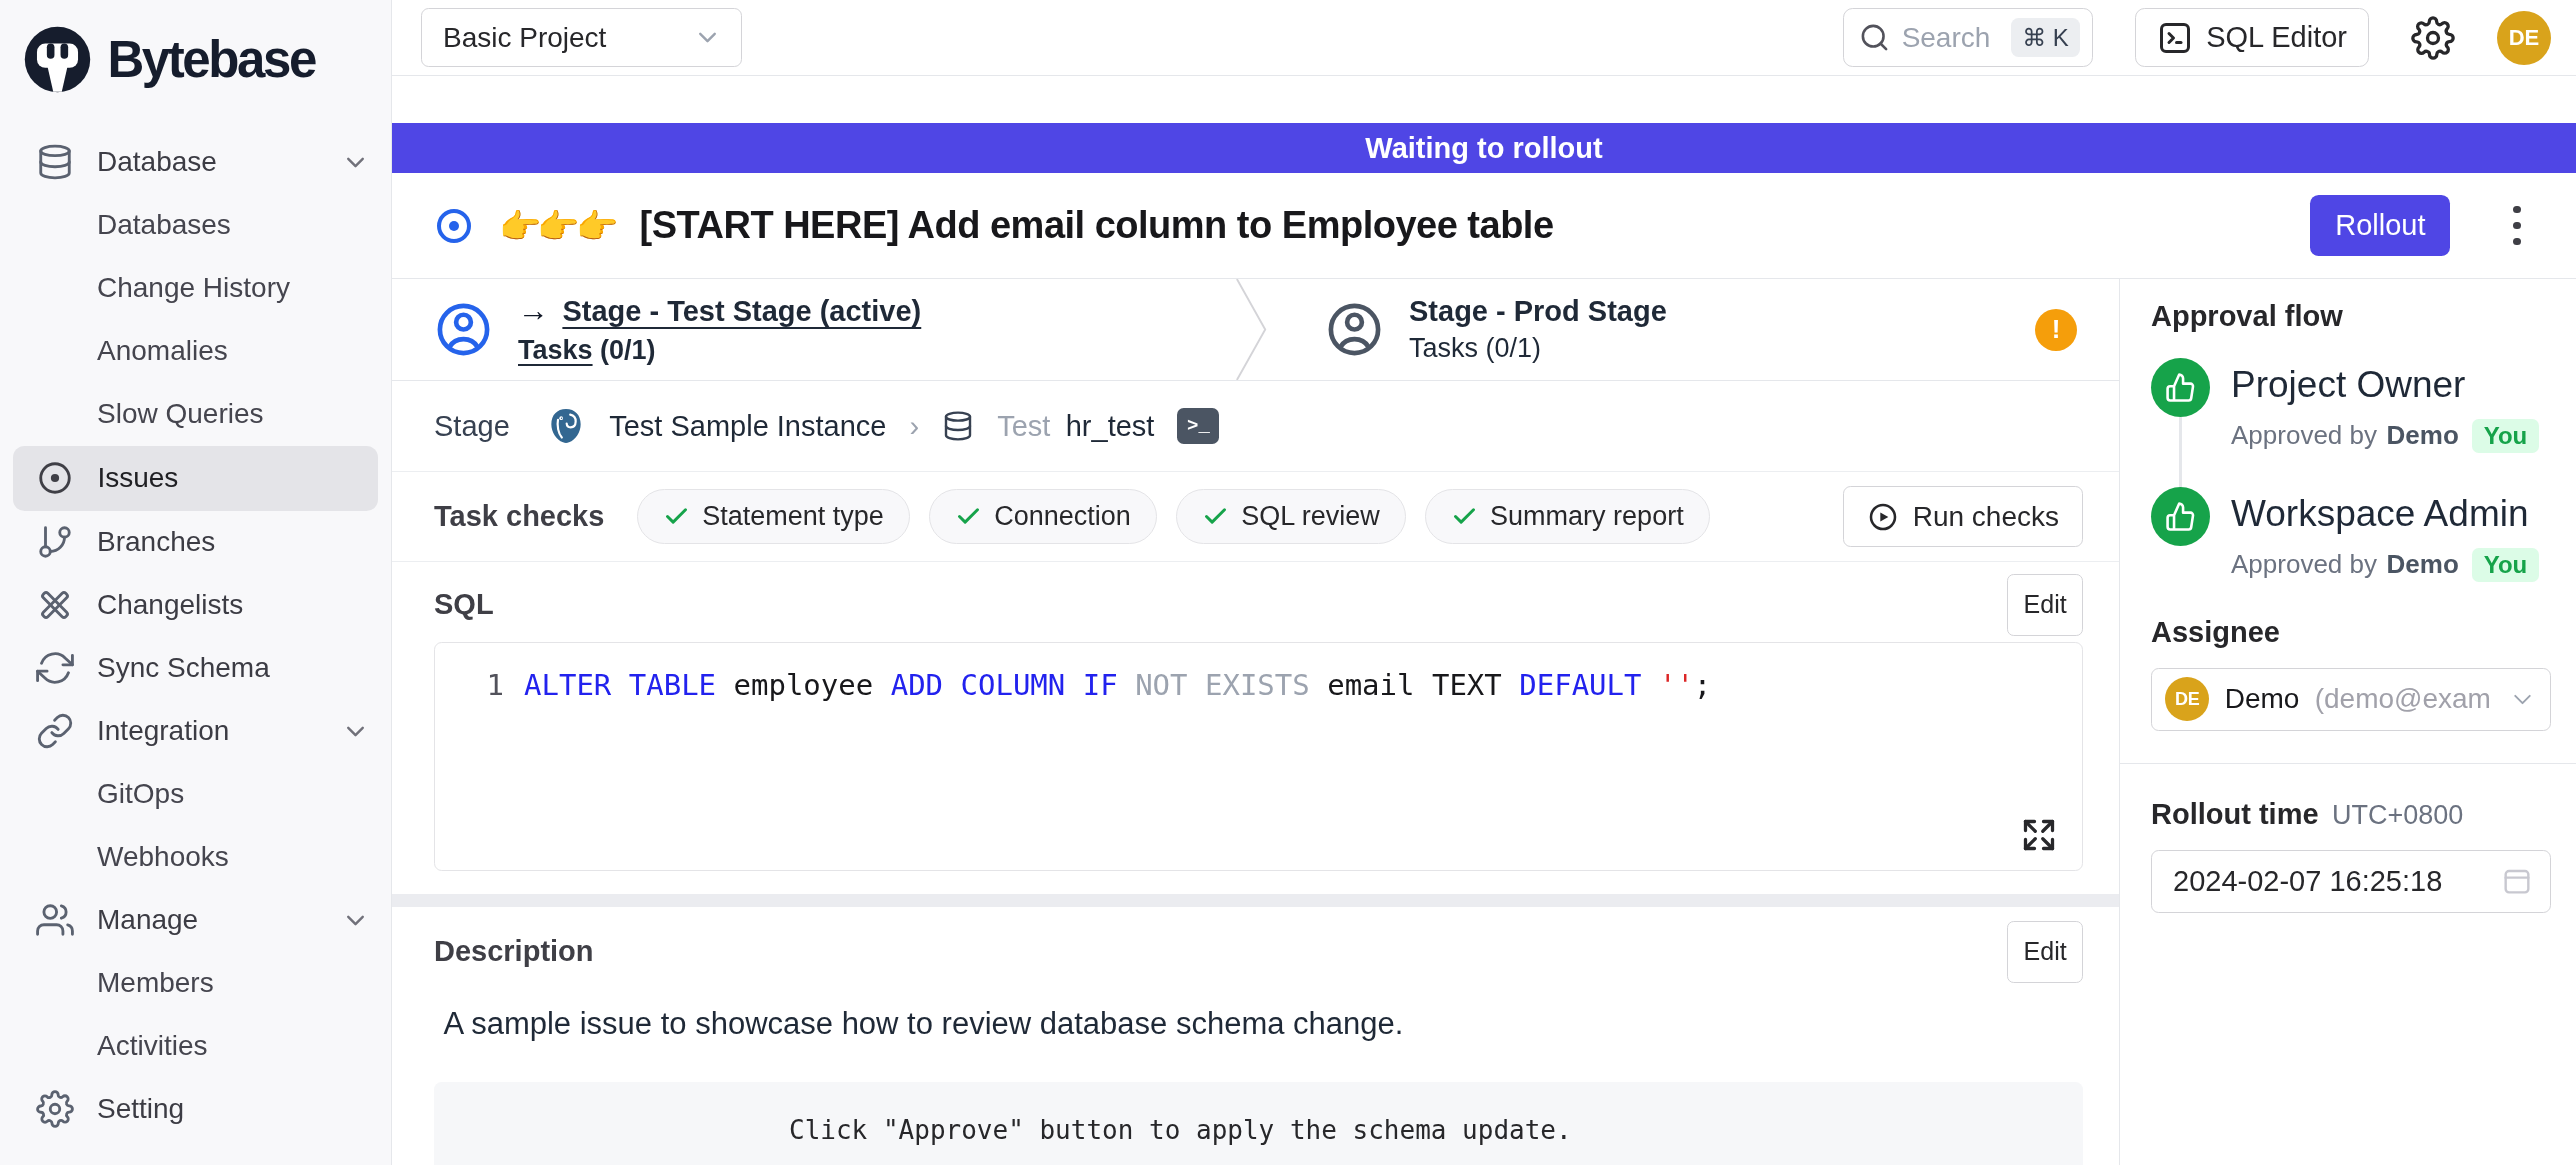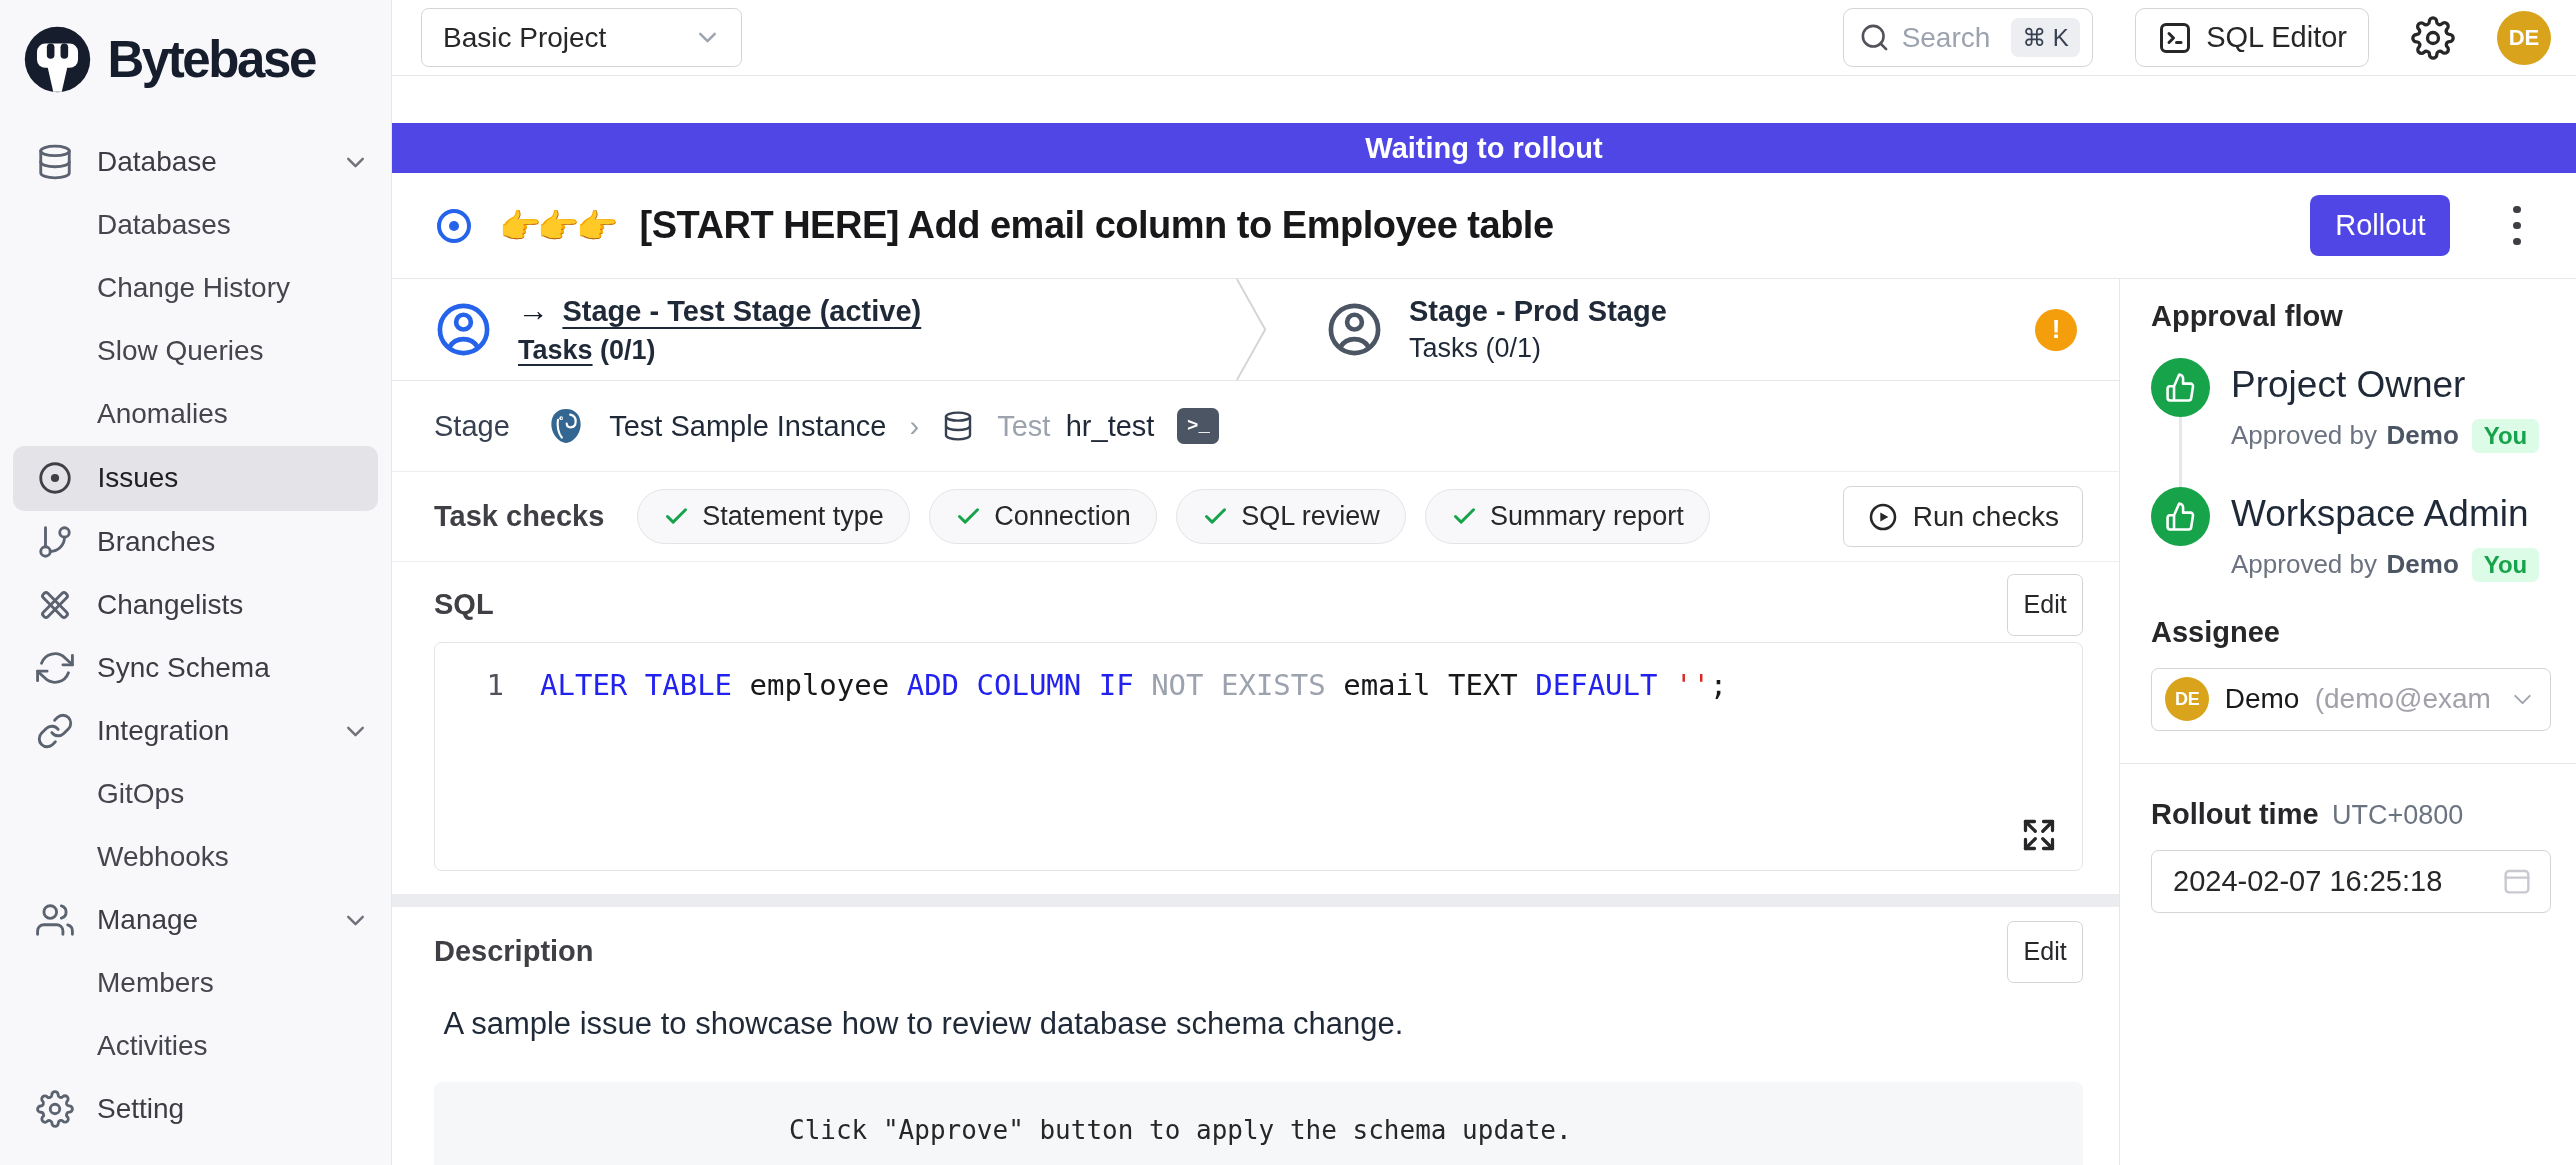--- a/index.html
+++ b/index.html
@@ -181,21 +181,21 @@
     height: 62px; min-width: 73px; border: 1px solid #d4d4d8; border-radius: 6.7px; background: #fff;
     font-size: 25px; color: #27272a; cursor: pointer; padding: 0 15.3px;
     font-family: "Liberation Sans", sans-serif;
   }
   .code-box {
     margin-top: 9.6px; height: 229px; border: 1px solid #e4e4e7; border-radius: 7.6px;
     position: relative; padding-top: 25px; background: #fff; overflow: hidden;
   }
   .code-line { display: flex; font-family: "DejaVu Sans Mono", monospace; font-size: 29px; }
   .gutter { width: 69px; flex: 0 0 69px; text-align: right; color: #52525b; }
-  .code-text { margin-left: 36px; white-space: pre; color: #18181b; }
+  .code-text { margin-left: 20px; white-space: pre; color: #18181b; }
   .tok-kw { color: #2222ee; }
   .tok-muted { color: #9ca3af; }
   .tok-str { color: #dc2626; }
   .expand-icon { position: absolute; right: 25px; bottom: 17px; width: 36px; height: 36px; color: #27272a; cursor: pointer; }
 
   .section-divider { height: 13.4px; flex: 0 0 13.4px; background: #ebecf0; margin-top: 23px; }
 
   
   .desc-section { padding: 17px 36px 0 42px; }
   .desc-text { margin-top: 27px; font-size: 31px; color: #1f2937; padding-left: 9.6px; }
@@ -274,24 +274,24 @@
             <polyline points="6 9 12 15 18 9"></polyline>
           </svg>
       </div>
       <div class="nav-item sub">
           <span>Databases</span>
         </div>
       <div class="nav-item sub">
           <span>Change History</span>
         </div>
       <div class="nav-item sub">
+          <span>Anomalies</span>
+        </div>
+      <div class="nav-item sub">
           <span>Slow Queries</span>
-        </div>
-      <div class="nav-item sub">
-          <span>Anomalies</span>
         </div>
       <div class="nav-item top active">
         <svg class="nav-icon" viewBox="0 0 24 24" fill="none" stroke="currentColor" stroke-width="1.8">
             <circle cx="12" cy="12" r="9"></circle>
             <circle cx="12" cy="12" r="2.6" fill="currentColor" stroke="none"></circle>
           </svg>
         <span>Issues</span>
       </div>
       <div class="nav-item top">
         <svg class="nav-icon" viewBox="0 0 24 24" fill="none" stroke="currentColor" stroke-width="1.8" stroke-linecap="round" stroke-linejoin="round">

